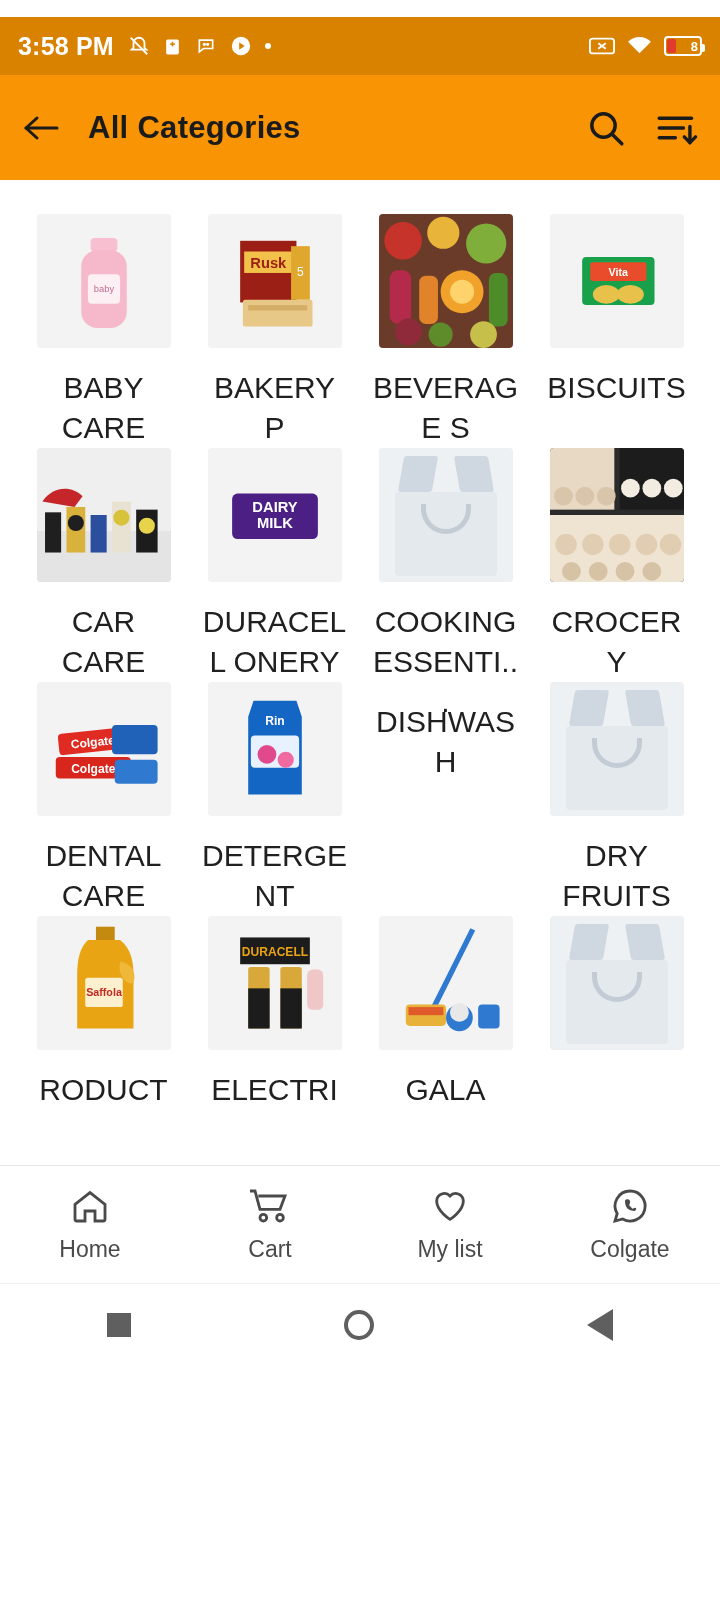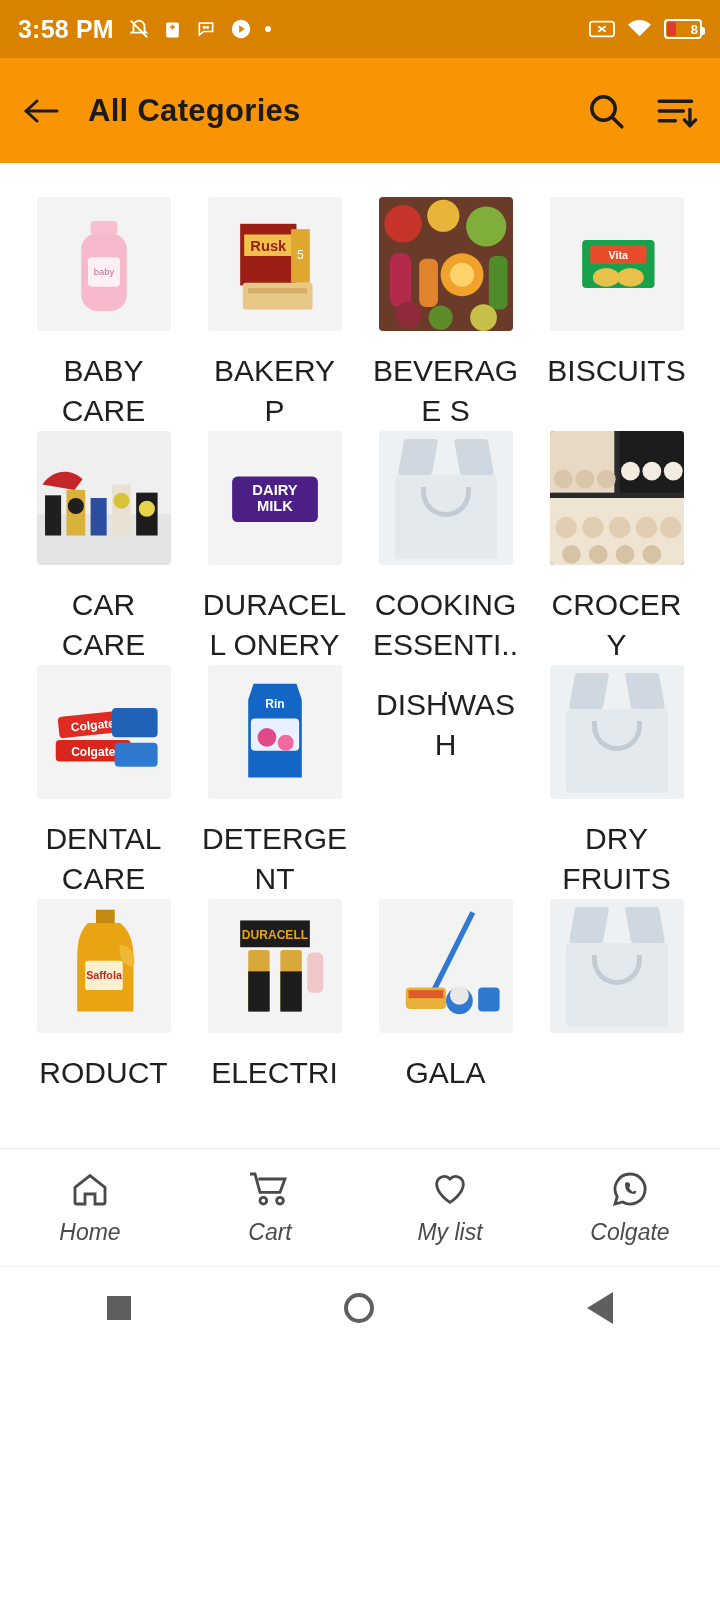--- a/index.html
+++ b/index.html
@@ -2,21 +2,21 @@
 <html><head>
 <meta charset="utf-8">
 <style>
   * { box-sizing: border-box; margin: 0; padding: 0; }
   html, body {
     width: 720px; height: 1600px;
     font-family: "Liberation Sans", sans-serif;
     background: #ffffff;
     overflow: hidden;
   }
-  #phone { position: relative; width: 720px; height: 1348px; background:#fff; }
+  #phone { position: relative; width: 720px; height: 1348px; background:#fff;margin-top:17px; }
 
   
   .statusbar {
     height: 58px; background: #d98200; color: #fff;
     display: flex; align-items: center; padding: 0 18px;
   }
   .sb-clock { font-size: 25px; font-weight: bold; letter-spacing: .2px; }
   .sb-left-icons { display:flex; align-items:center; gap:13px; margin-left: 14px; }
   .sb-right { margin-left: auto; display: flex; align-items: center; gap: 12px; }
   .sb-ic { display:inline-flex; align-items:center; justify-content:center; }
@@ -76,21 +76,21 @@
     border:5px solid #c3ccd5; border-bottom-left-radius:28px; border-bottom-right-radius:28px;
     border-top:none;
   }
 
   
   .bottomnav {
     position: absolute; left: 0; right: 0; bottom: 82px; height: 118px;
     background: #fff; border-top: 1px solid #e6e6e6;
     display: flex; align-items: center;
   }
-  .nav-item { flex:1; display:flex; flex-direction:column; align-items:center; gap:6px; cursor:pointer;font-style:italic; }
+  .nav-item { flex:1; display:flex; flex-direction:column; align-items:center; gap:6px; cursor:pointer; }
   .nav-label { font-size: 23px; color: #4a4a4a; }
 
   
   .sysnav {
     position: absolute; left:0; right:0; bottom:0; height:82px; background:#fff;
     display:flex; align-items:center; justify-content:space-around;
     border-top: 1px solid #efefef;
   }
   .sq { width:24px; height:24px; background:#5f5f5f; }
   .ci { width:30px; height:30px; border:4px solid #5f5f5f; border-radius:50%; }

